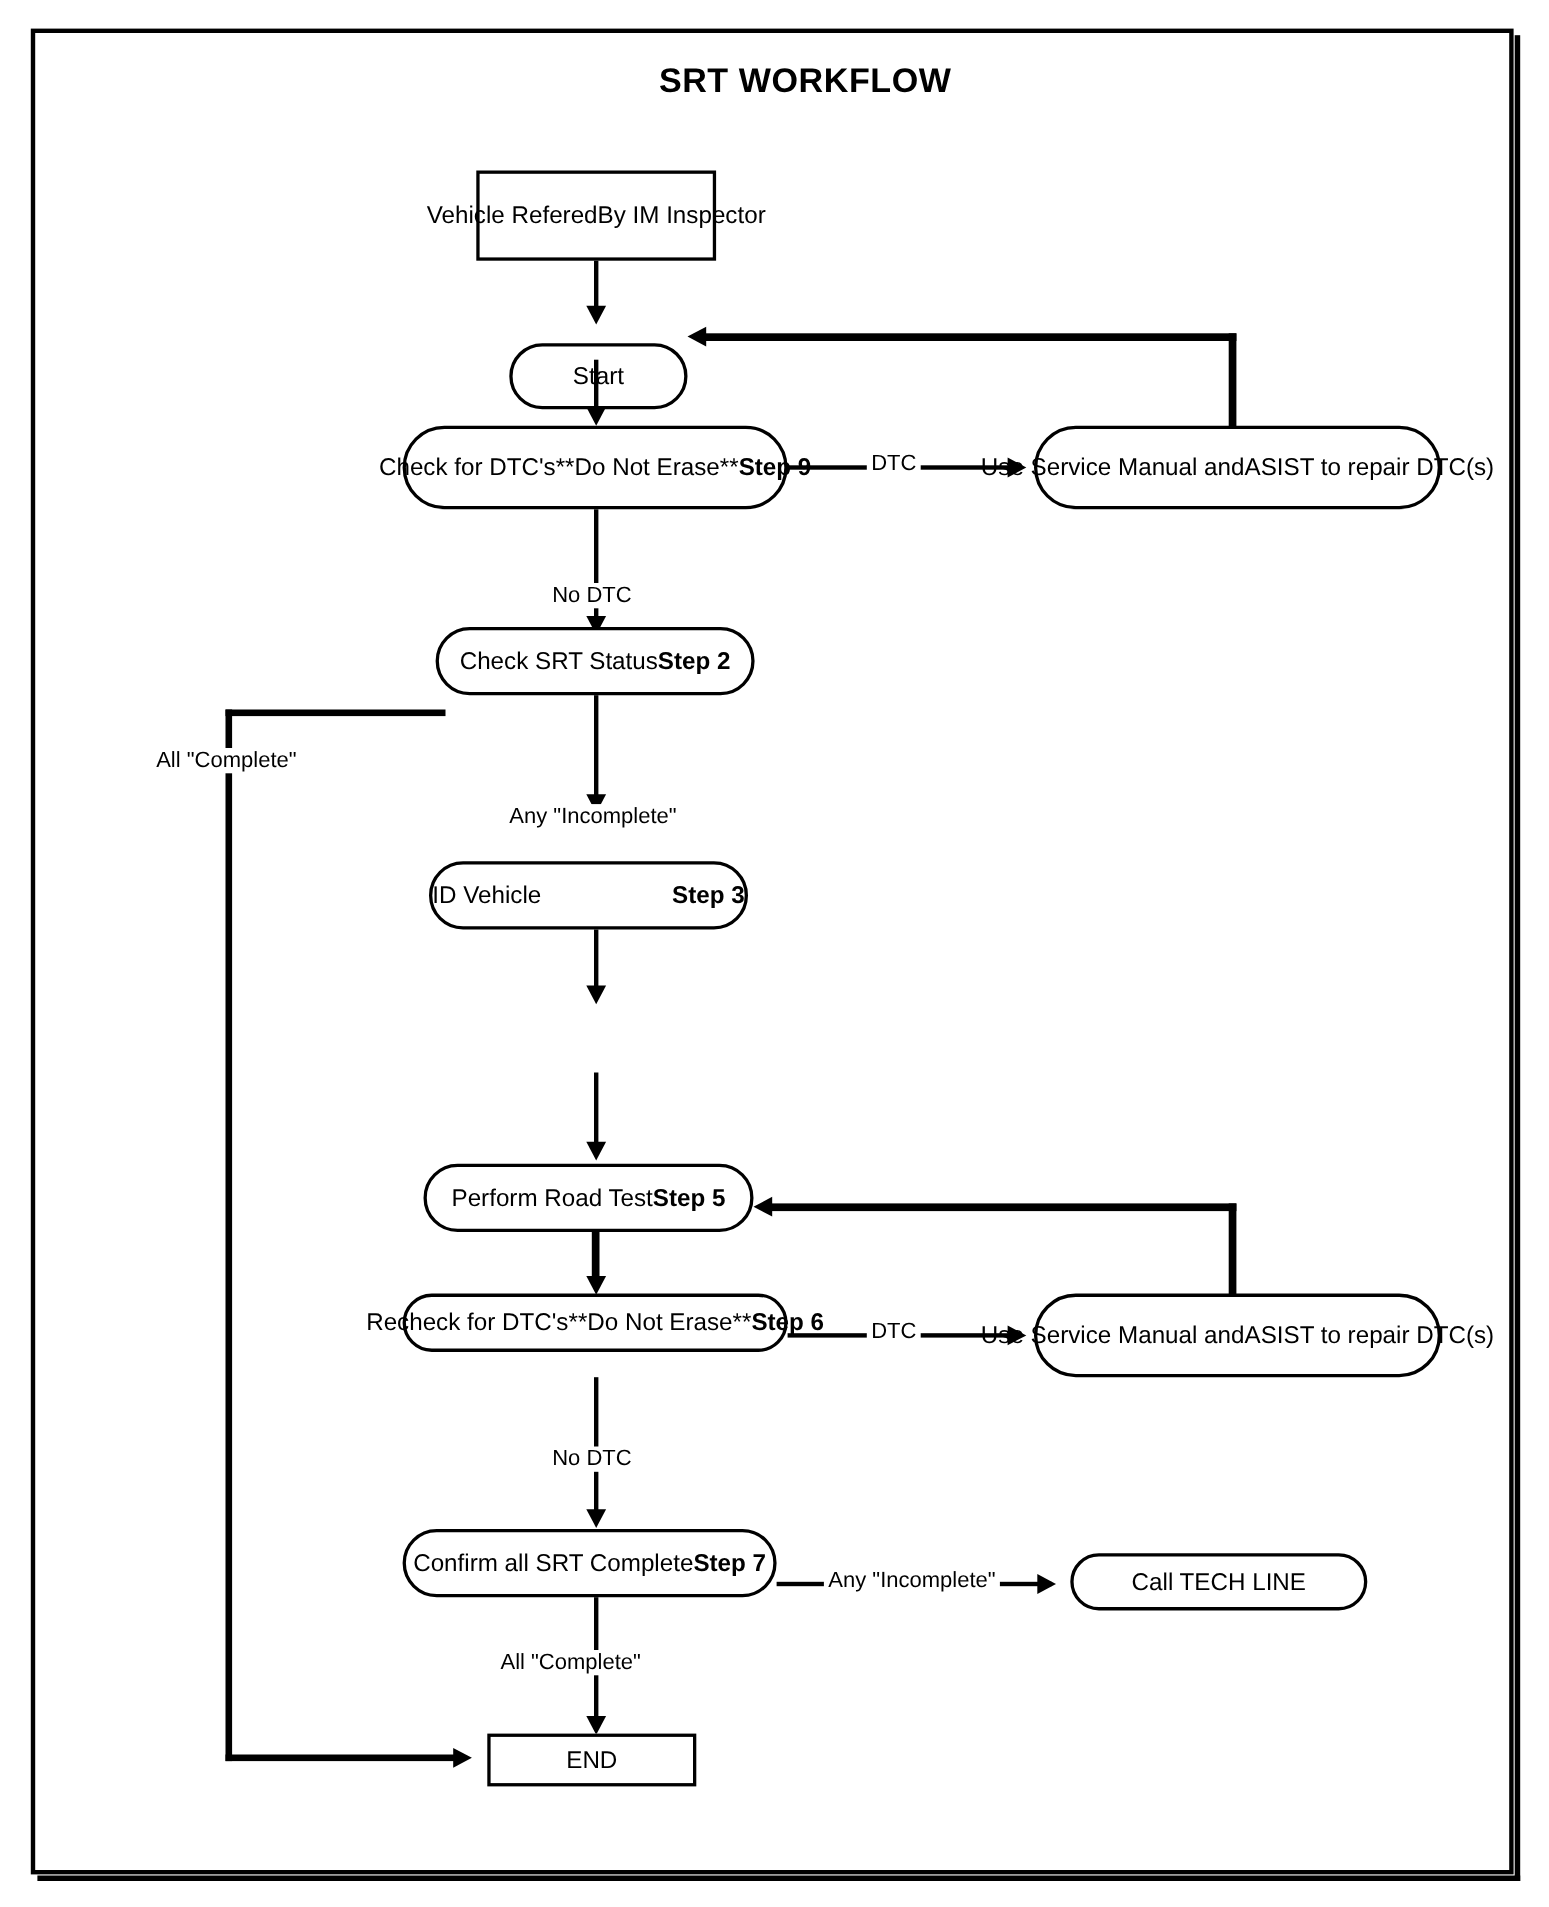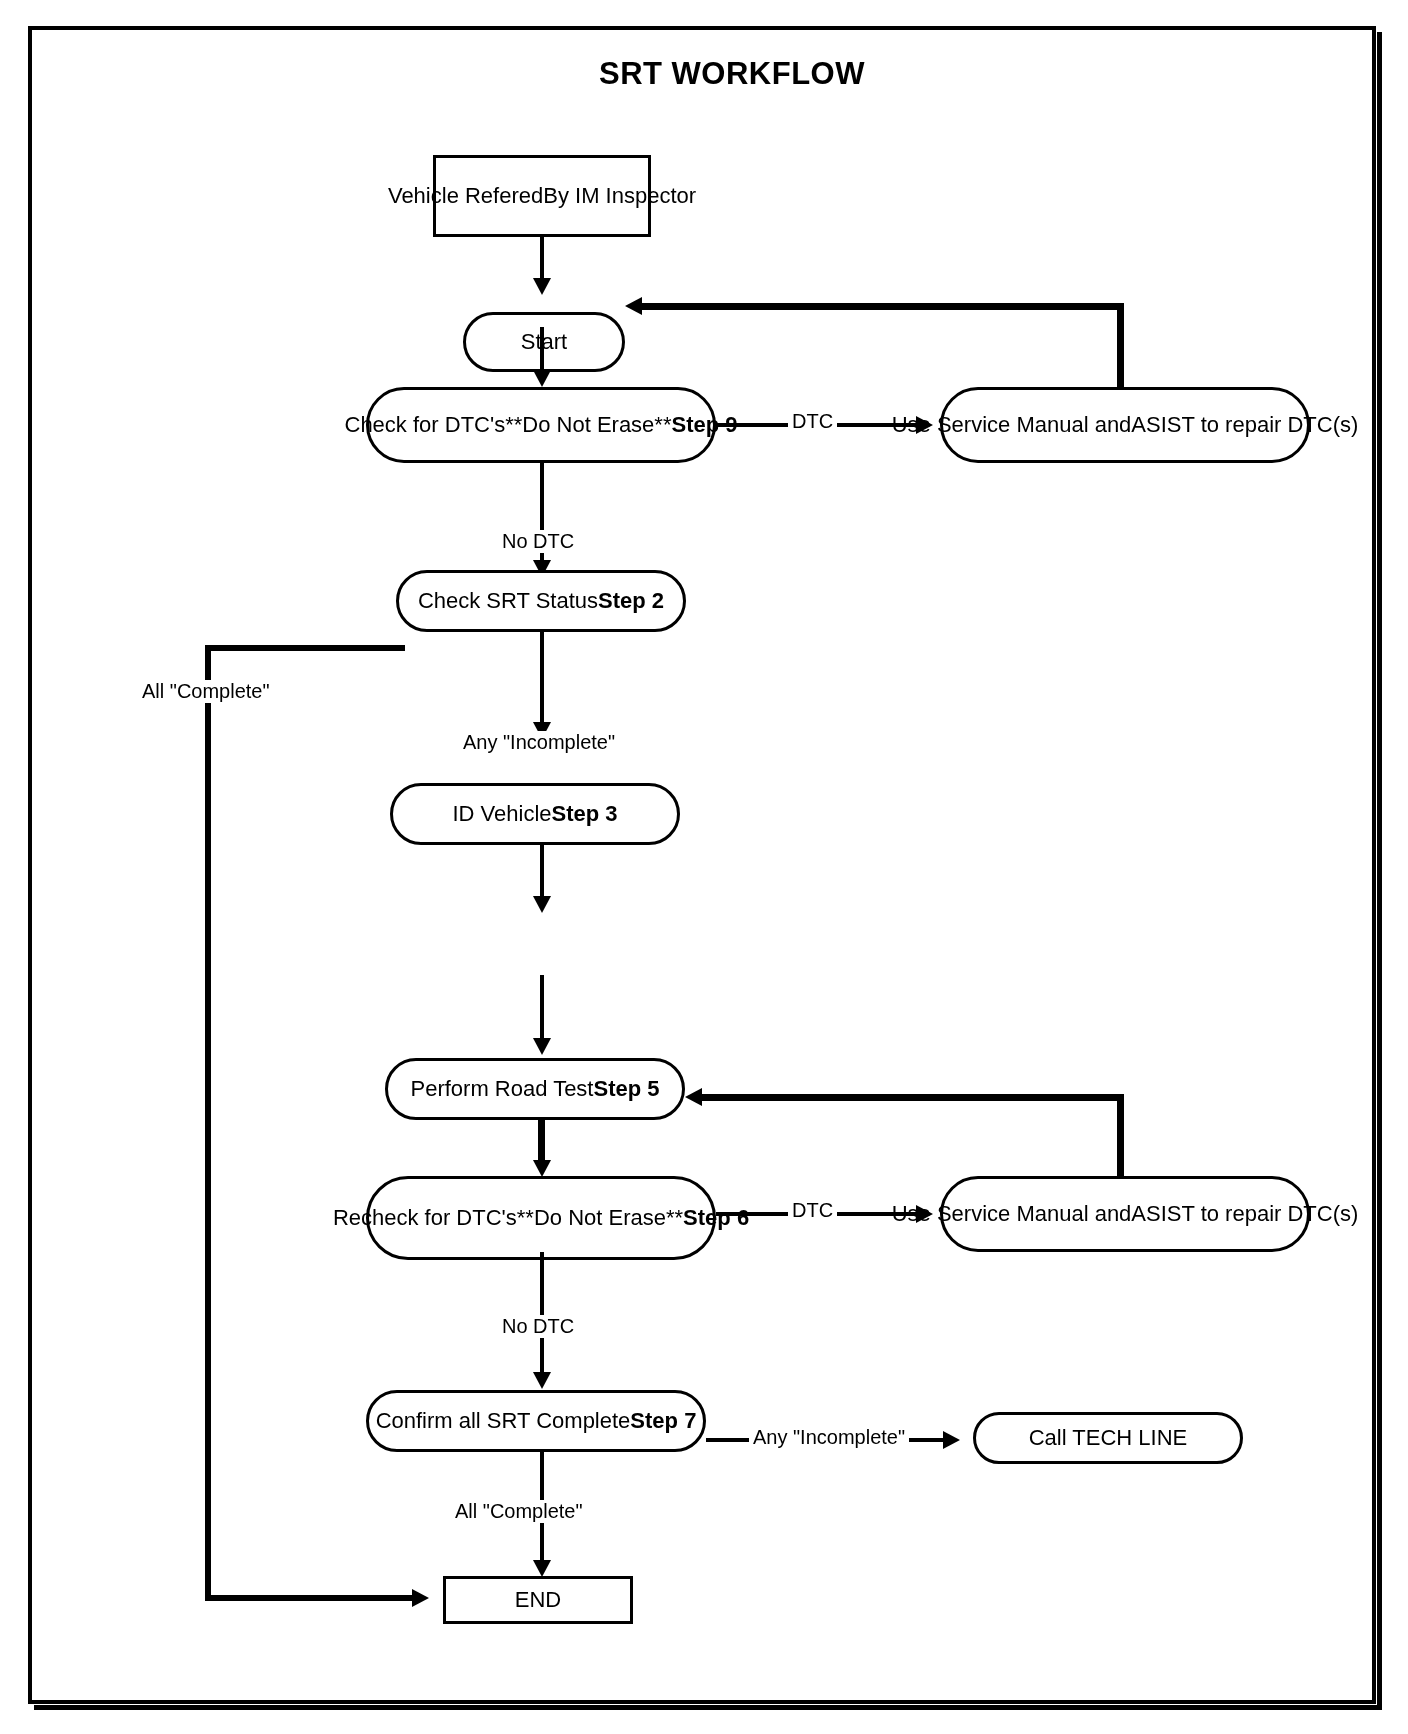--- a/index.html
+++ b/index.html
@@ -170,21 +170,21 @@
   <div class="vline" style="left:205px; top:645px; width:6px; height:956px;"></div>
   <div class="hline" style="left:205px; top:1595px; width:212px; height:6px;"></div>
   <div class="arrow-right" style="left:412px; top:1589px;"></div>
   <div class="edge-label" style="left:138px; top:680px;">All "Complete"</div>
 
   <div class="vline" style="left:540px; top:632px; width:4px; height:98px;"></div>
   <div class="arrow-down" style="left:533px; top:722px;"></div>
   <div class="edge-label" style="left:459px; top:731px;">Any "Incomplete"</div>
 
   <div class="shadow-r" style="left:398px; top:838px; width:290px; height:8px; border-radius:999px;"></div>
-  <div class="node stadium" style="left:390px; top:783px; width:290px; height:62px;">
+  <div class="node stadium" style="left:390px; top:783px; width:290px; height:62px;justify-content:space-between;">
     <span class="ln">ID Vehicle</span>
     <span class="ln b">Step 3</span>
   </div>
 
   <div class="vline" style="left:540px; top:845px; width:4px; height:58px;"></div>
   <div class="arrow-down" style="left:533px; top:896px;"></div>
 
   <div class="shadow-r" style="left:379px; top:968px; width:328px; height:8px; border-radius:999px;"></div>
 
   <div class="vline" style="left:540px; top:975px; width:4px; height:72px;"></div>
@@ -193,21 +193,21 @@
   <div class="shadow-r" style="left:393px; top:1113px; width:300px; height:8px; border-radius:999px;"></div>
   <div class="node stadium" style="left:385px; top:1058px; width:300px; height:62px;">
     <span class="ln">Perform Road Test</span>
     <span class="ln b">Step 5</span>
   </div>
 
   <div class="vline" style="left:538px; top:1120px; width:7px; height:48px;"></div>
   <div class="arrow-down" style="left:533px; top:1160px;"></div>
 
   <div class="shadow-r" style="left:374px; top:1244px; width:350px; height:8px; border-radius:999px;"></div>
-  <div class="node stadium" style="left:366px; top:1176px; width:350px; height:84px;align-items:center;">
+  <div class="node stadium" style="left:366px; top:1176px; width:350px; height:53px;align-items:center;">
     <span class="ln">Recheck for DTC's</span>
     <span class="ln">**Do Not Erase**</span>
     <span class="ln b">Step 6</span>
   </div>
 
   <div class="hline" style="left:716px; top:1212px; width:212px; height:4px;"></div>
   <div class="arrow-right" style="left:916px; top:1205px;"></div>
   <div class="edge-label" style="left:788px; top:1199px;">DTC</div>
 
   <div class="shadow-r" style="left:947px; top:1244px; width:370px; height:8px; border-radius:999px;"></div>

